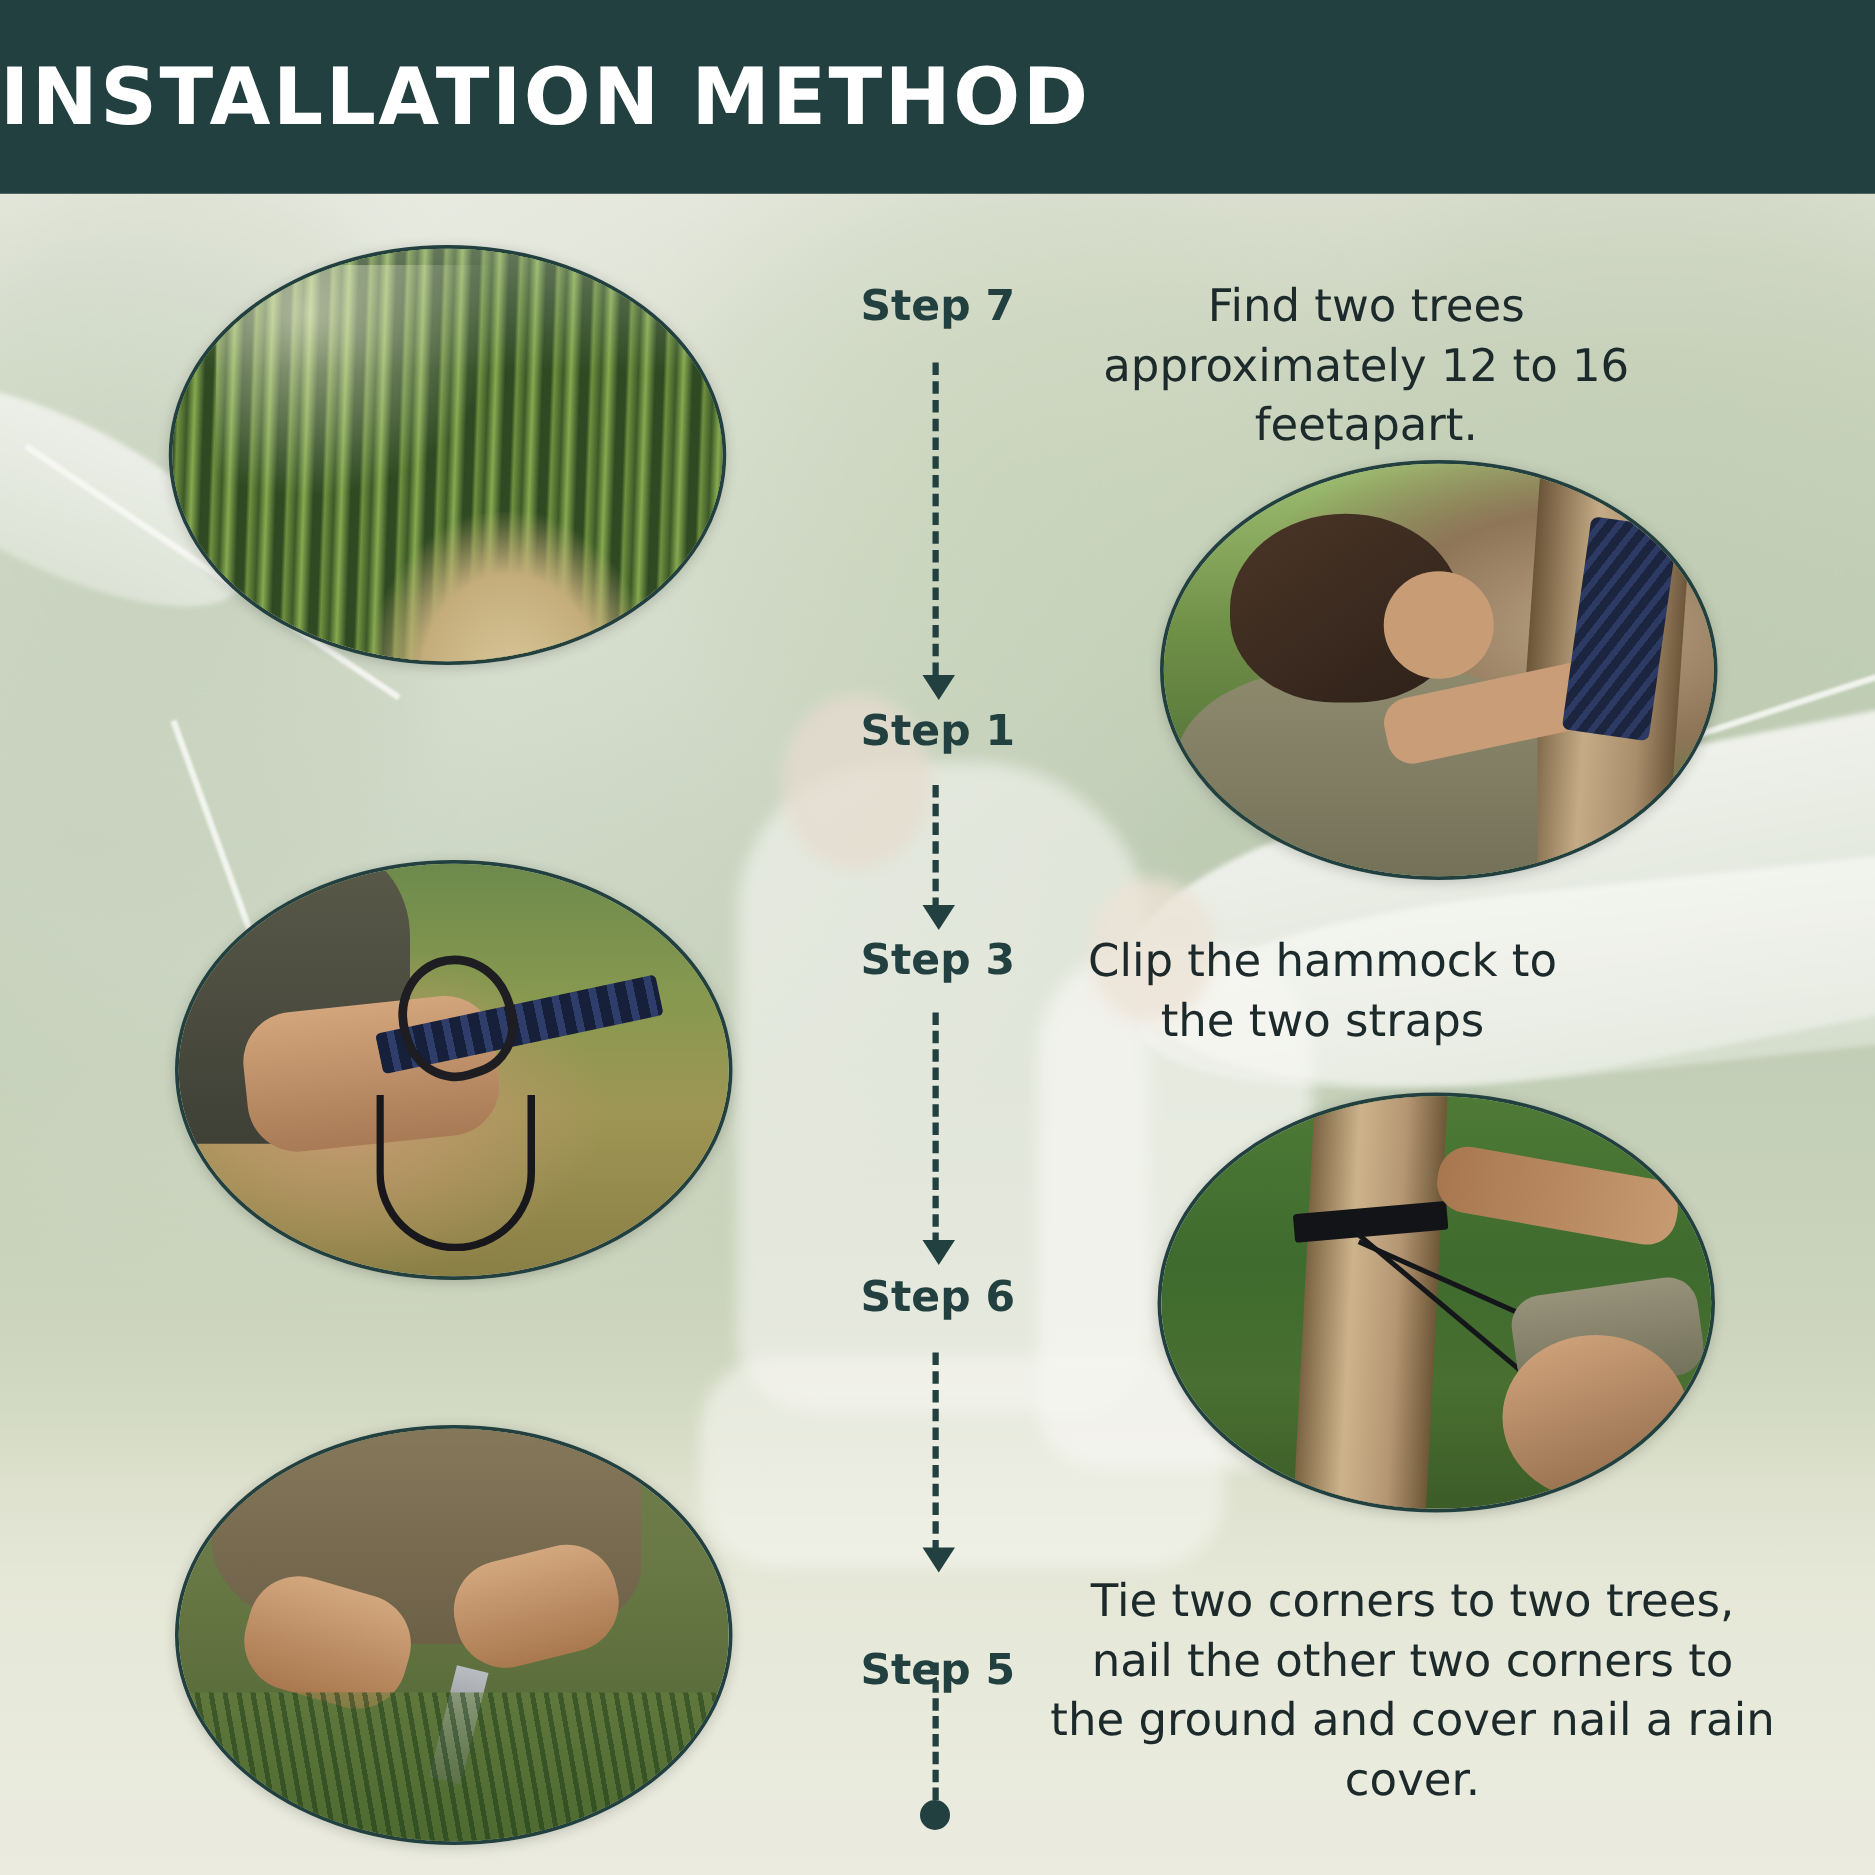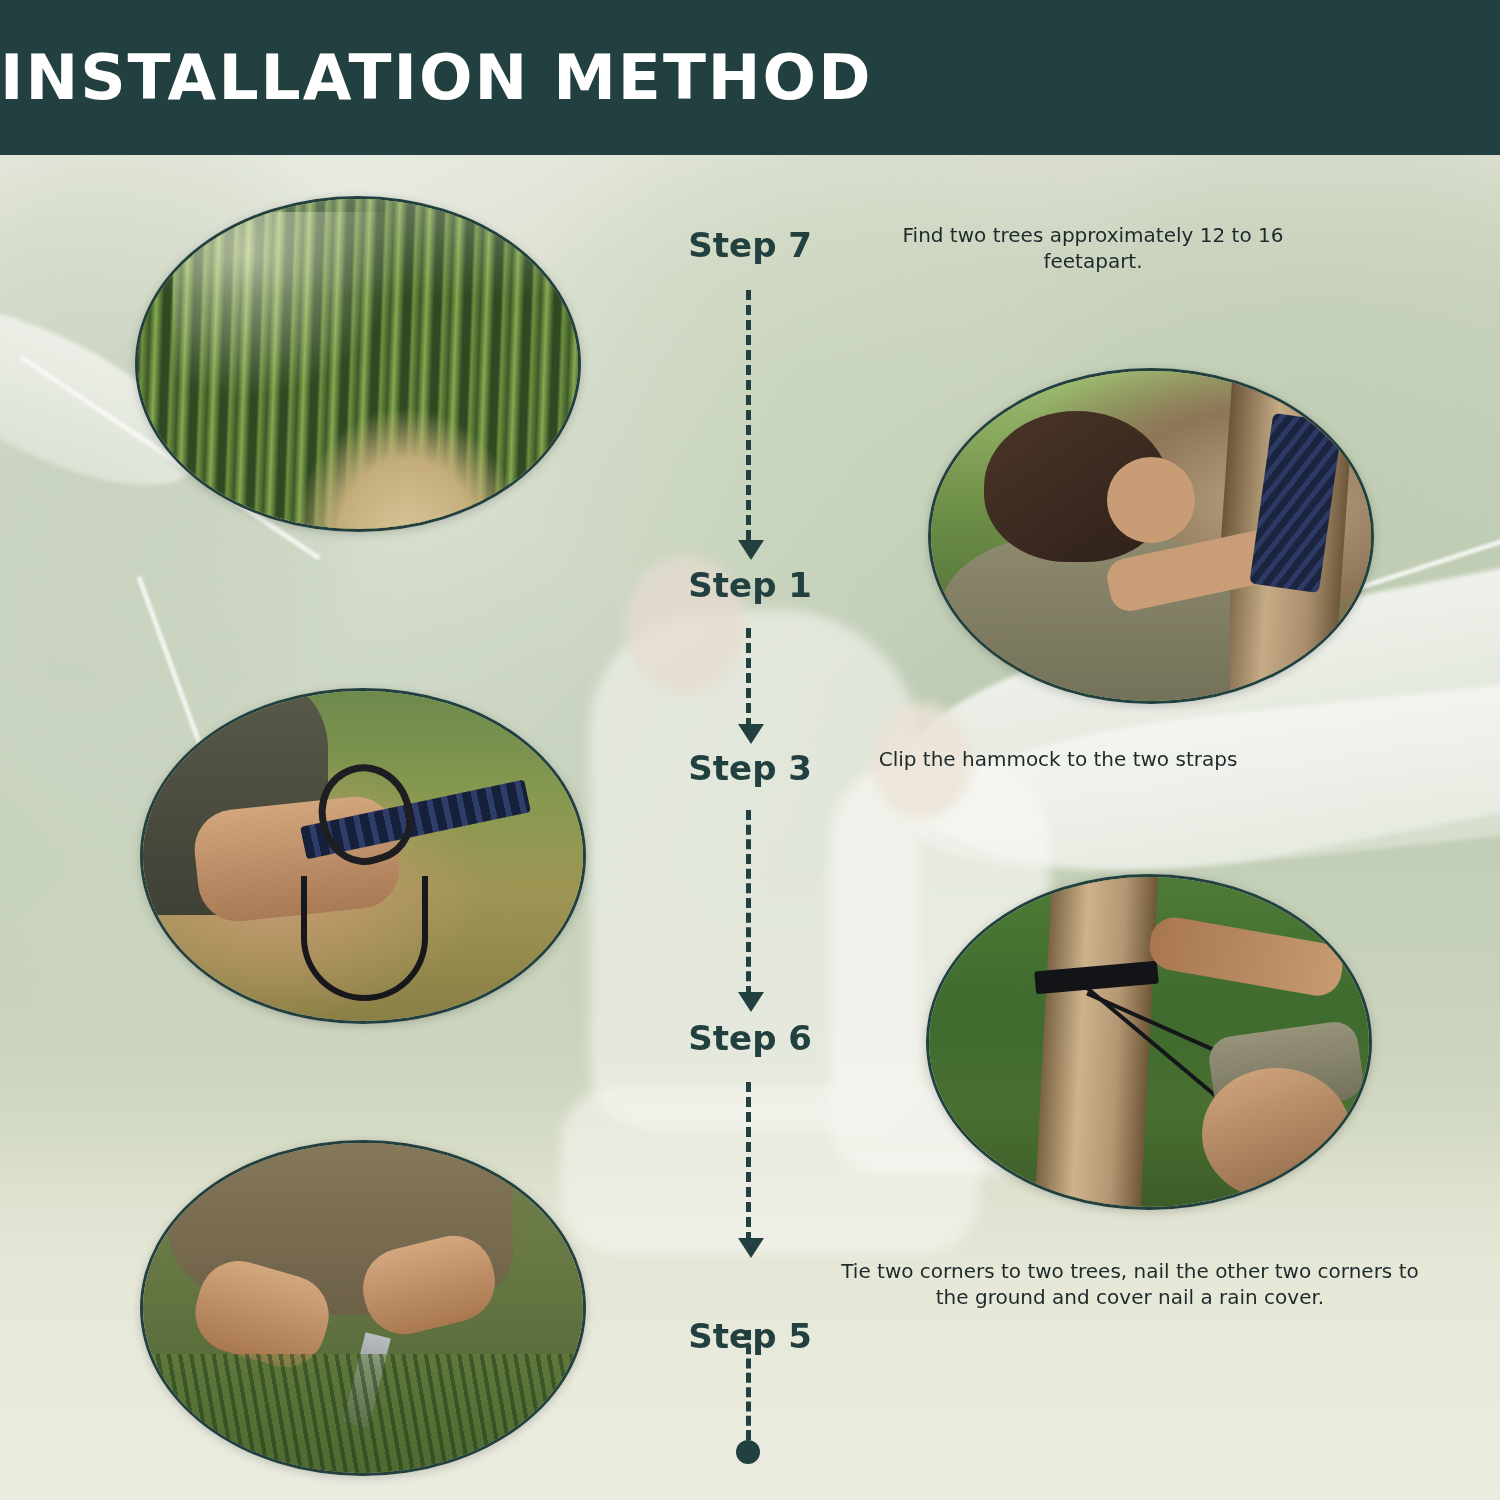--- a/index.html
+++ b/index.html
@@ -417,21 +417,21 @@
     font-size: 34px;
     color: #22403f;
     white-space: nowrap;
     z-index: 15;
     text-align: right;
   }
 
   .step-text {
     position: absolute;
     font-family: "DejaVu Sans", sans-serif;
-    font-size: 20px;
+    font-size: 36px;
     line-height: 1.32;
     color: #1d2a2b;
     text-align: center;
     z-index: 15;
   }
   .caption {
     position: absolute;
     font-family: "DejaVu Sans", sans-serif;
     font-size: 30px;
     line-height: 1.3;

